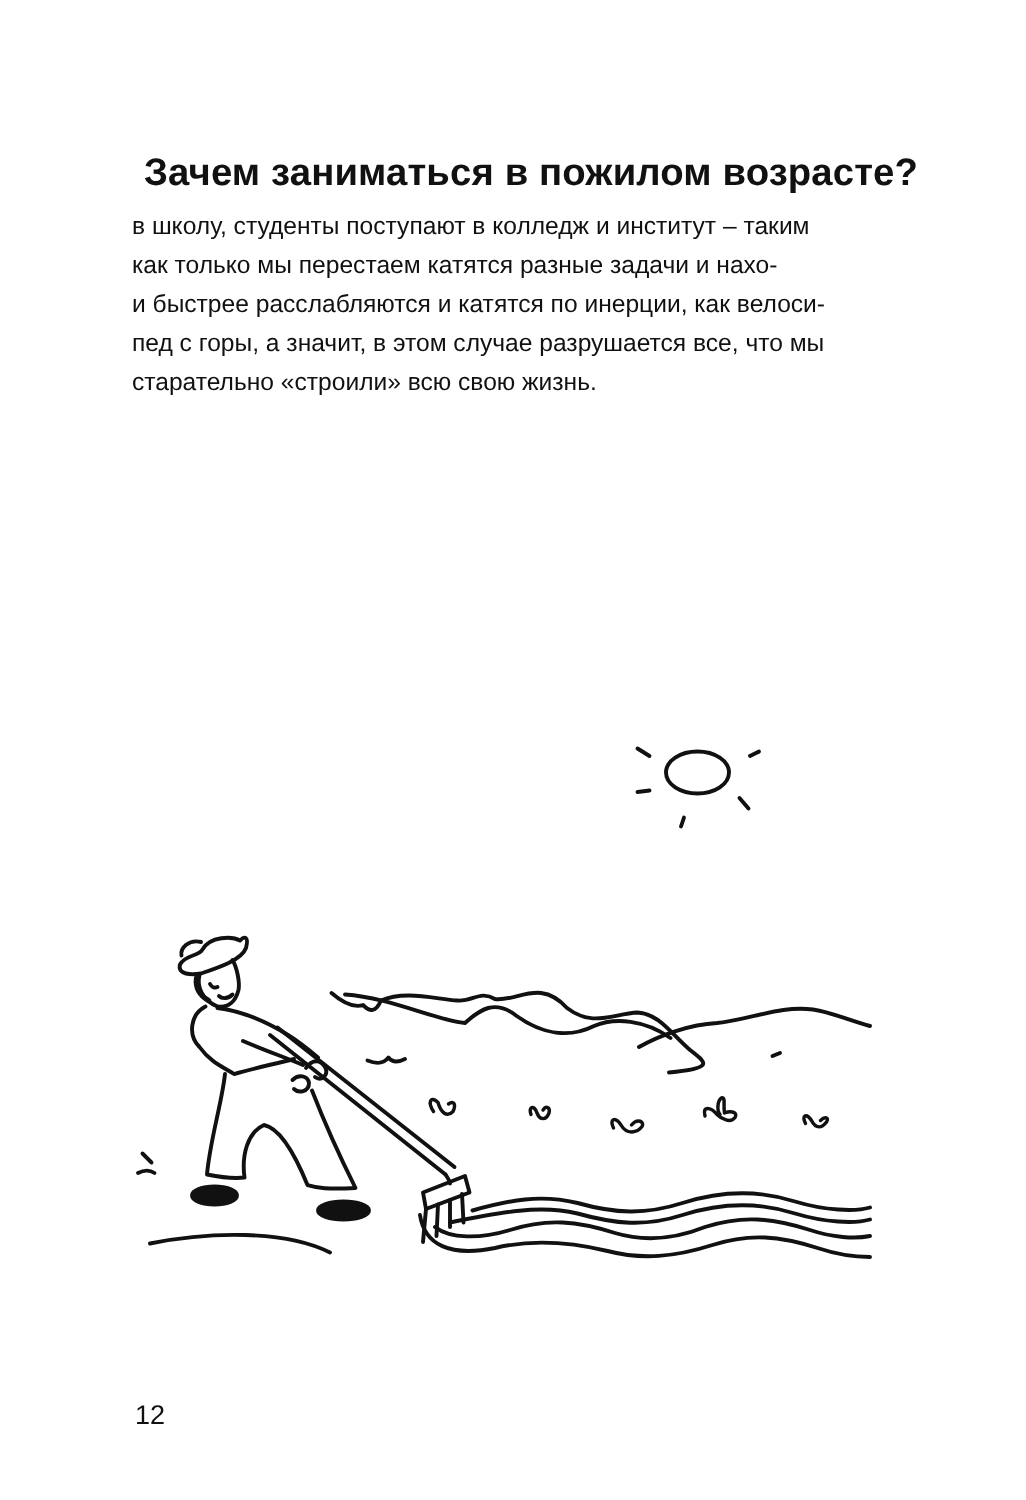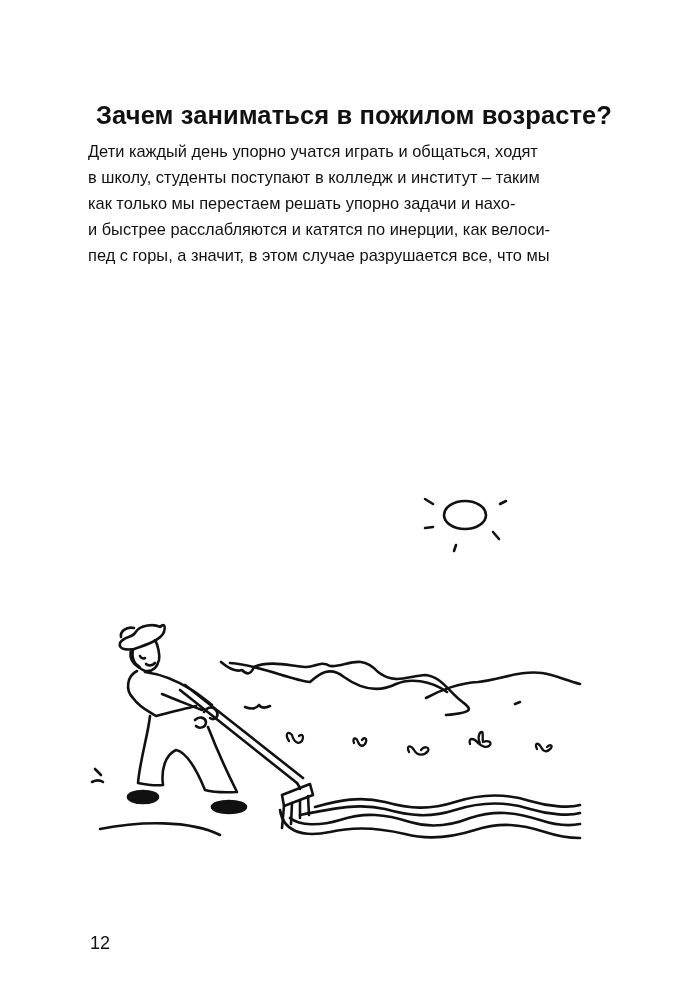--- a/index.html
+++ b/index.html
@@ -9,25 +9,25 @@
   .body-text .line { display: block; white-space: nowrap; }
   .illustration { position: absolute; left: 0; top: 470px; width: 684px; height: 400px; }
   .page-number { position: absolute; left: 90px; top: 933px; font-size: 18px; }
 </style>
 </head>
 <body>
 
 <h1 class="title">Зачем заниматься в пожилом возрасте?</h1>
 
 <div class="body-text">
-  <span class="line">Дети каждый день упорно учатся играть и общаться, ходят</span>
   <span class="line">в школу, студенты поступают в колледж и институт – таким</span>
-  <span class="line">как только мы перестаем решать упорно задачи и нахо-</span>
+  <span class="line">как только мы перестаем катятся разные задачи и нахо-</span>
   <span class="line">и быстрее расслабляются и катятся по инерции, как велоси-</span>
   <span class="line">пед с горы, а значит, в этом случае разрушается все, что мы</span>
+  <span class="line">старательно «строили» всю свою жизнь.</span>
 </div>
 
 <svg class="illustration" viewBox="0 470 684 400" xmlns="http://www.w3.org/2000/svg" fill="none" stroke="#111" stroke-width="2.6" stroke-linecap="round" stroke-linejoin="round">
 
   <g>
     <ellipse cx="465" cy="515" rx="21" ry="14"></ellipse>
     <line x1="425" y1="499" x2="433" y2="504"></line>
     <line x1="425" y1="528" x2="433" y2="527"></line>
     <line x1="456" y1="545" x2="454" y2="551"></line>
     <line x1="493" y1="532" x2="499" y2="539"></line>

